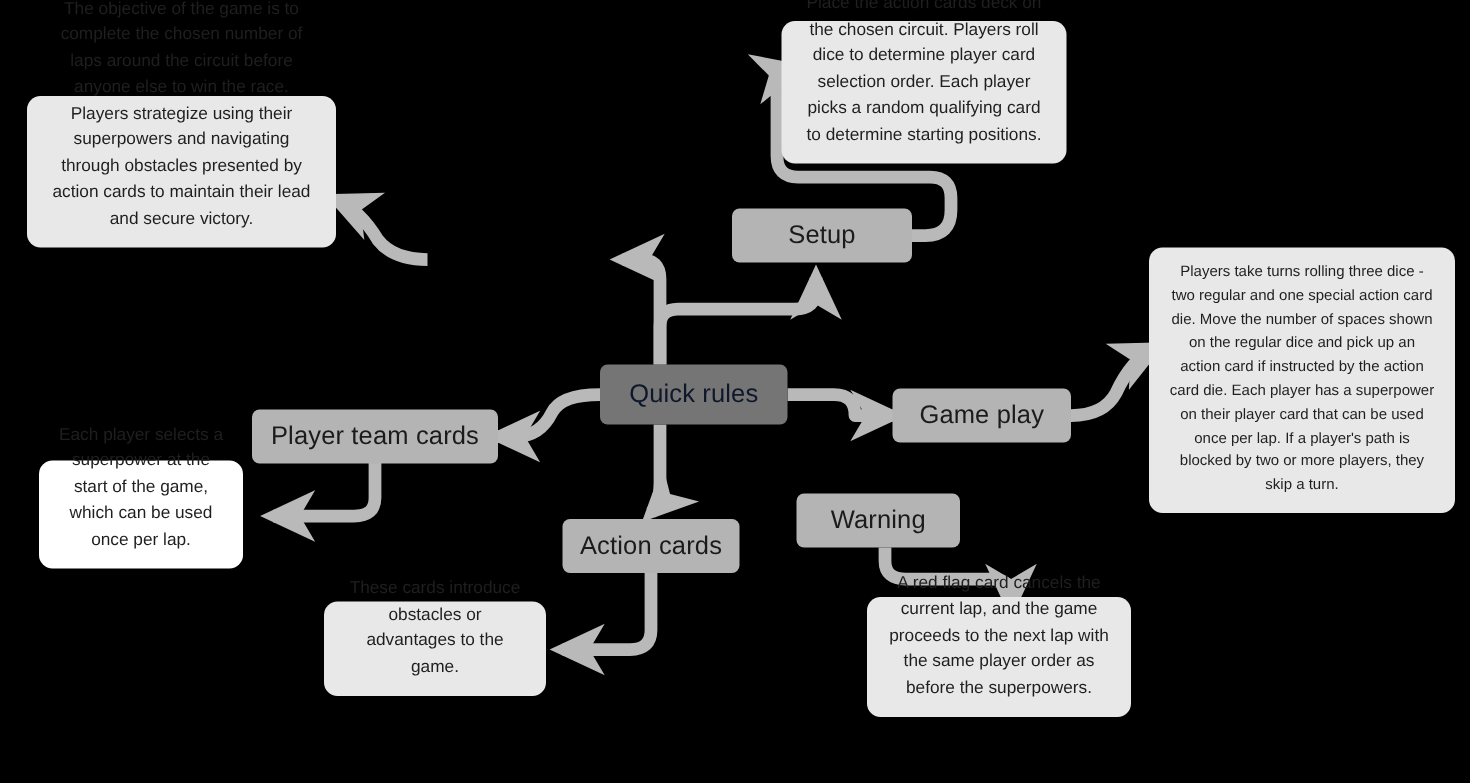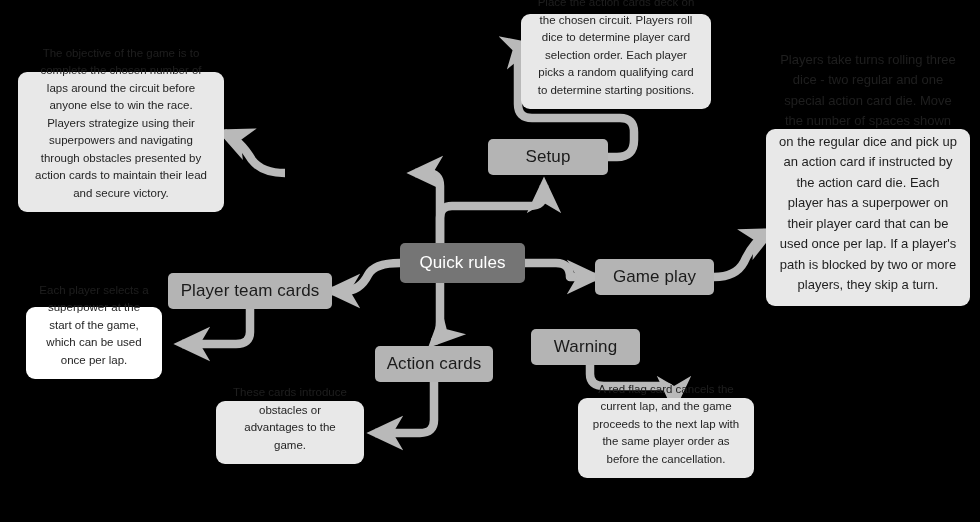--- a/index.html
+++ b/index.html
@@ -30,43 +30,44 @@
     justify-content: center;
     border-radius: 5px;
     background: #b4b4b4;
     color: #1b1b1b;
     font-size: 17px;
     letter-spacing: .1px;
     z-index: 3;
   }
   .node.root {
     background: #757575;
-    color: #ffffff;
+    color: #0f172a;
   }
   .note {
     position: absolute;
     box-sizing: border-box;
     display: flex;
     align-items: flex-end;
     justify-content: center;
     text-align: center;
     border-radius: 9px;
     background: #e8e8e8;
     color: #1f1f1f;
     font-size: 11.5px;
     line-height: 1.52;
     padding: 10px 13px;
     z-index: 2;
   }
   .note.white {
     background: #ffffff;
   }
   .note.big {
-    font-size: 13px;
+    font-size: 10px;
     line-height: 1.58;
+    margin-top: 36px;
   }
 </style>
 </head>
 <body>
 
 <div id="canvas">
 
   <svg id="edges" viewBox="0 0 980 522" xmlns="http://www.w3.org/2000/svg">
     <defs>
       <marker id="arrow" viewBox="0 0 10 10" refX="7.2" refY="5" markerWidth="4.6" markerHeight="4.6" orient="auto-start-reverse">
@@ -117,37 +118,37 @@
   </div>
 
   <div class="node" style="left:375px; top:346px; width:118px; height:36px;">
     <span>Action cards</span>
   </div>
 
   <div class="node" style="left:531px; top:329px; width:109px; height:36px;">
     <span>Warning</span>
   </div>
 
-  <div class="note" style="left:18px; top:72px; width:206px; height:140px;">
+  <div class="note" style="left:18px; top:64px; width:206px; height:101px;">
     <span>The objective of the game is to complete the chosen number of laps around the circuit before anyone else to win the race. Players strategize using their superpowers and navigating through obstacles presented by action cards to maintain their lead and secure victory.</span>
   </div>
 
   <div class="note" style="left:521px; top:14px; width:190px; height:95px;">
     <span>Place the action cards deck on the chosen circuit. Players roll dice to determine player card selection order. Each player picks a random qualifying card to determine starting positions.</span>
   </div>
 
   <div class="note big" style="left:766px; top:129px; width:204px; height:177px;">
     <span>Players take turns rolling three dice - two regular and one special action card die. Move the number of spaces shown on the regular dice and pick up an action card if instructed by the action card die. Each player has a superpower on their player card that can be used once per lap. If a player's path is blocked by two or more players, they skip a turn.</span>
   </div>
 
   <div class="note white" style="left:26px; top:307px; width:136px; height:72px;">
     <span>Each player selects a superpower at the start of the game, which can be used once per lap.</span>
   </div>
 
   <div class="note" style="left:216px; top:401px; width:148px; height:63px;">
     <span>These cards introduce obstacles or advantages to the game.</span>
   </div>
 
   <div class="note" style="left:578px; top:398px; width:176px; height:80px;">
-    <span>A red flag card cancels the current lap, and the game proceeds to the next lap with the same player order as before the cancellation.</span>
+    <span>A red flag card cancels the current lap, and the game proceeds to the next lap with the same player order as before the superpowers.</span>
   </div>
 
 </div>
 
 </body></html>

